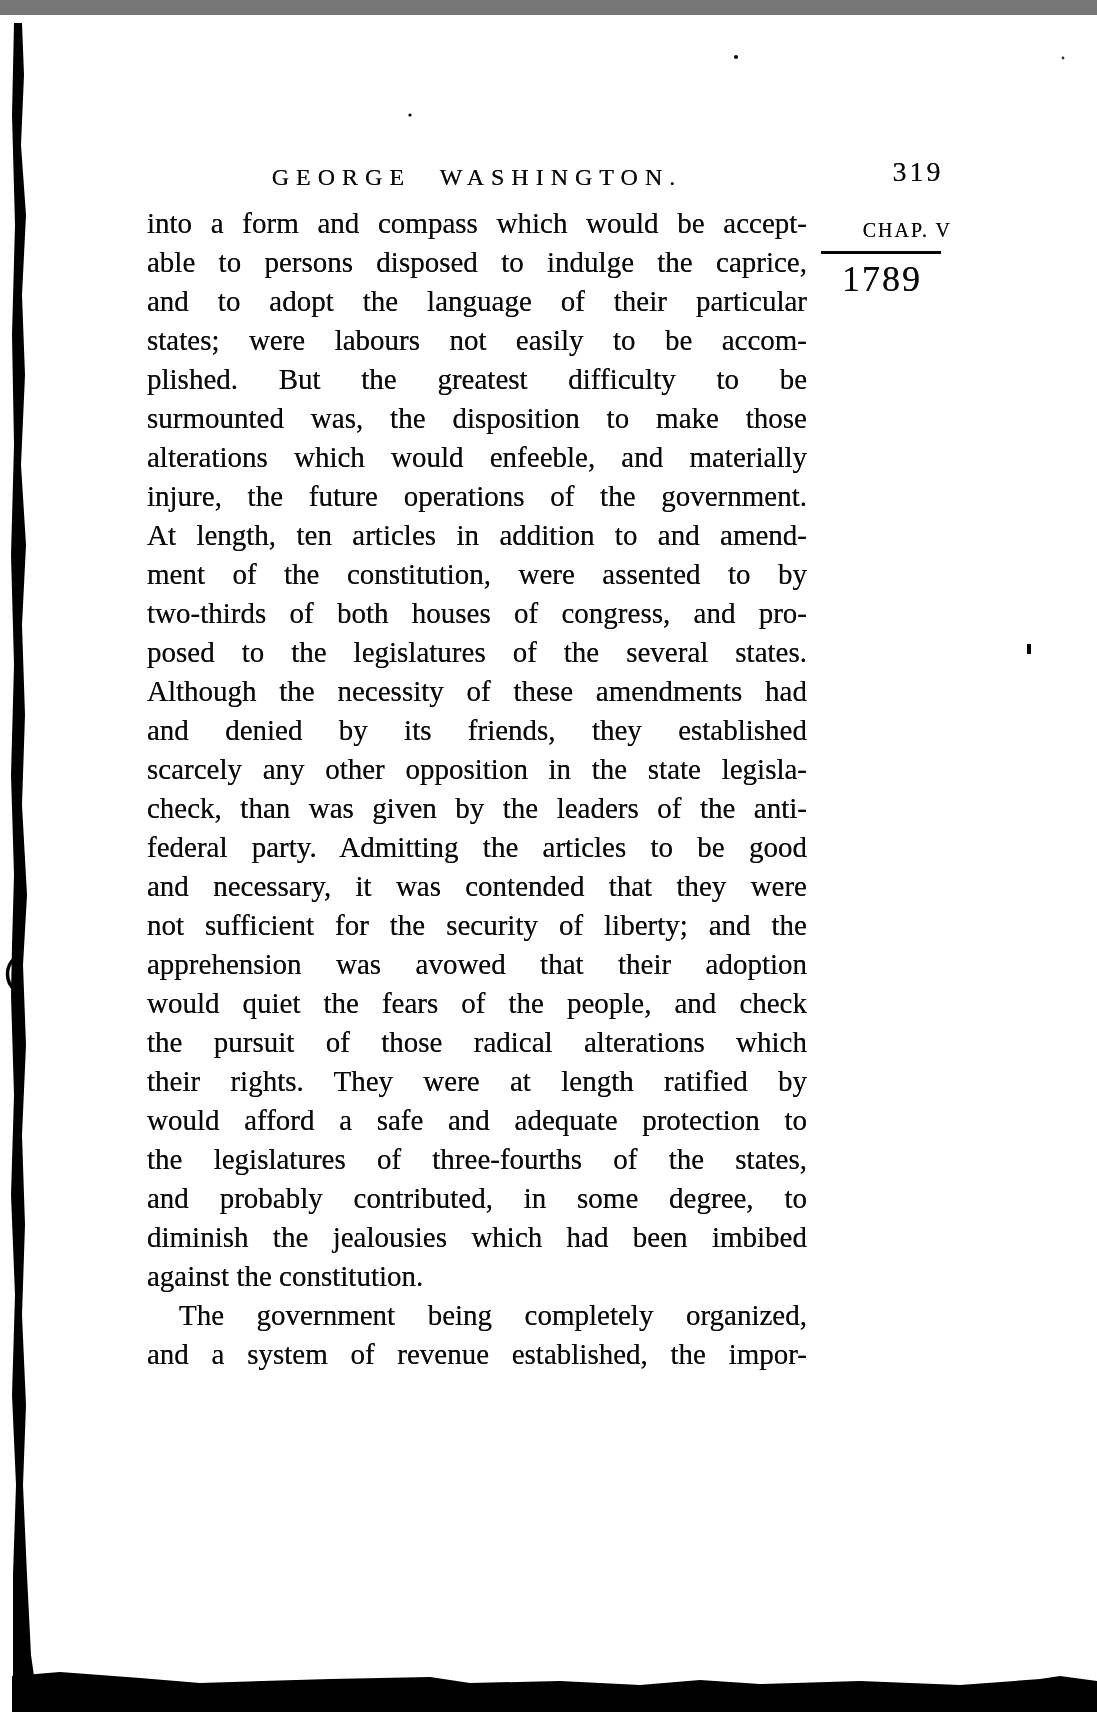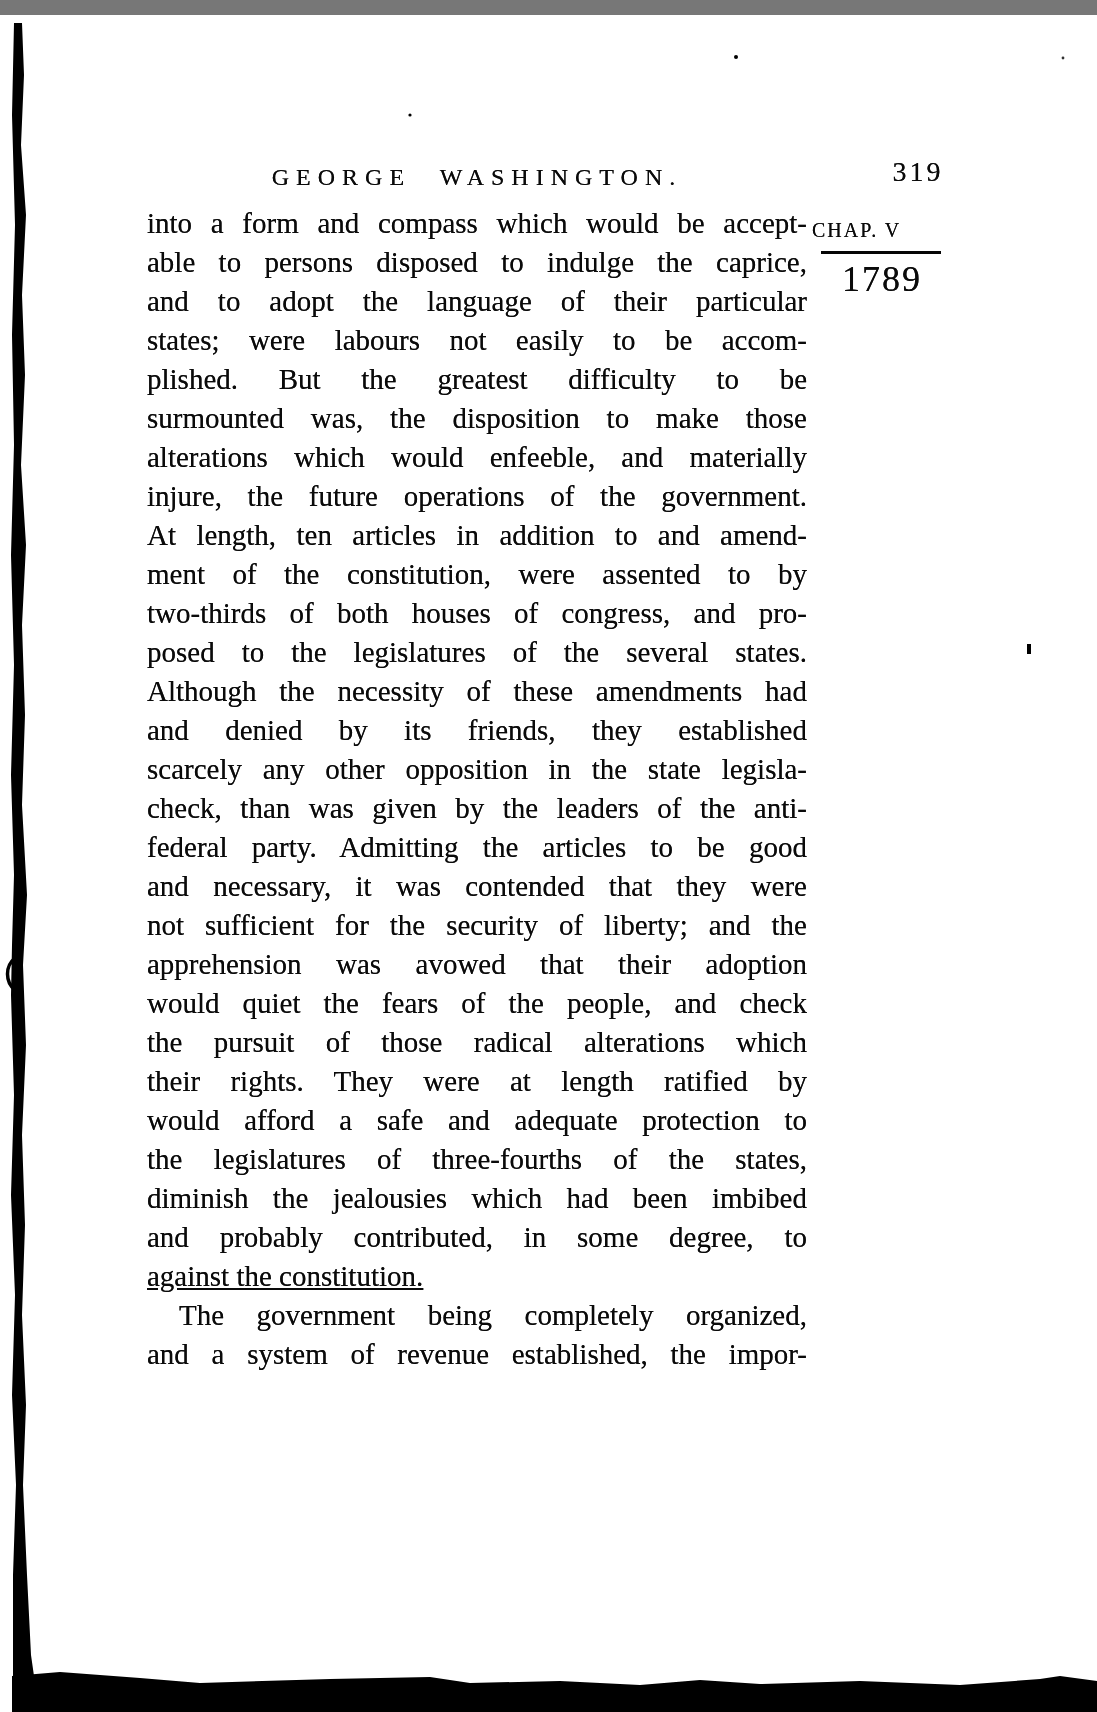--- a/index.html
+++ b/index.html
@@ -19,21 +19,21 @@
     text-shadow:0 0 0.5px rgba(0,0,0,0.8);
   }
   .page-number {
     position:absolute; left:858px; top:141px; width:120px;
     text-align:center;
     font-size:28px; letter-spacing:3px;
     text-shadow:0 0 0.5px rgba(0,0,0,0.8);
   }
   .chap-note {
     position:absolute; left:812px; top:204px; width:140px;
-    text-align:left;
+    text-align:right;
     font-size:20px; letter-spacing:2px;
     text-shadow:0 0 0.4px rgba(0,0,0,0.8);
   }
   .chap-rule {
     position:absolute; left:821px; top:236px; width:120px; height:3px;
     background:#050505;
   }
   .year-note {
     position:absolute; left:812px; top:243px; width:140px;
     text-align:center;
@@ -44,21 +44,20 @@
     position:absolute; left:147px; top:189px; width:660px;
     font-size:29px; line-height:39px;
     text-shadow:0 0 0.5px rgba(0,0,0,0.75);
   }
   .line {
     text-align:justify;
     text-align-last:justify;
   }
   .line.para-end {
     text-align-last:left;
-    text-decoration:underline;
   }
   .line.indent {
     padding-left:32px;
     box-sizing:border-box;
   }
   .artifacts {
     position:absolute; left:0; top:0;
     pointer-events:none;
   }
 </style>
@@ -93,22 +92,22 @@
     <div class="line">check, than was given by the leaders of the anti-</div>
     <div class="line">federal party. Admitting the articles to be good</div>
     <div class="line">and necessary, it was contended that they were</div>
     <div class="line">not sufficient for the security of liberty; and the</div>
     <div class="line">apprehension was avowed that their adoption</div>
     <div class="line">would quiet the fears of the people, and check</div>
     <div class="line">the pursuit of those radical alterations which</div>
     <div class="line">their rights. They were at length ratified by</div>
     <div class="line">would afford a safe and adequate protection to</div>
     <div class="line">the legislatures of three-fourths of the states,</div>
+    <div class="line">and probably contributed, in some degree, to</div>
     <div class="line">diminish the jealousies which had been imbibed</div>
-    <div class="line">and probably contributed, in some degree, to</div>
     <div class="line para-end">against the constitution.</div>
     <div class="line indent">The government being completely organized,</div>
     <div class="line">and a system of revenue established, the impor-</div>
   </div>
 
   <svg class="artifacts" width="1097" height="1712" viewBox="0 0 1097 1712">
 
     <polygon fill="#000000" points="
       14,8 22,8 24,60 21,130 26,200 22,280 25,360 21,450 26,530 22,610 25,700
       22,790 27,880 23,950 26,1030 22,1120 25,1210 22,1300 26,1390 23,1470

